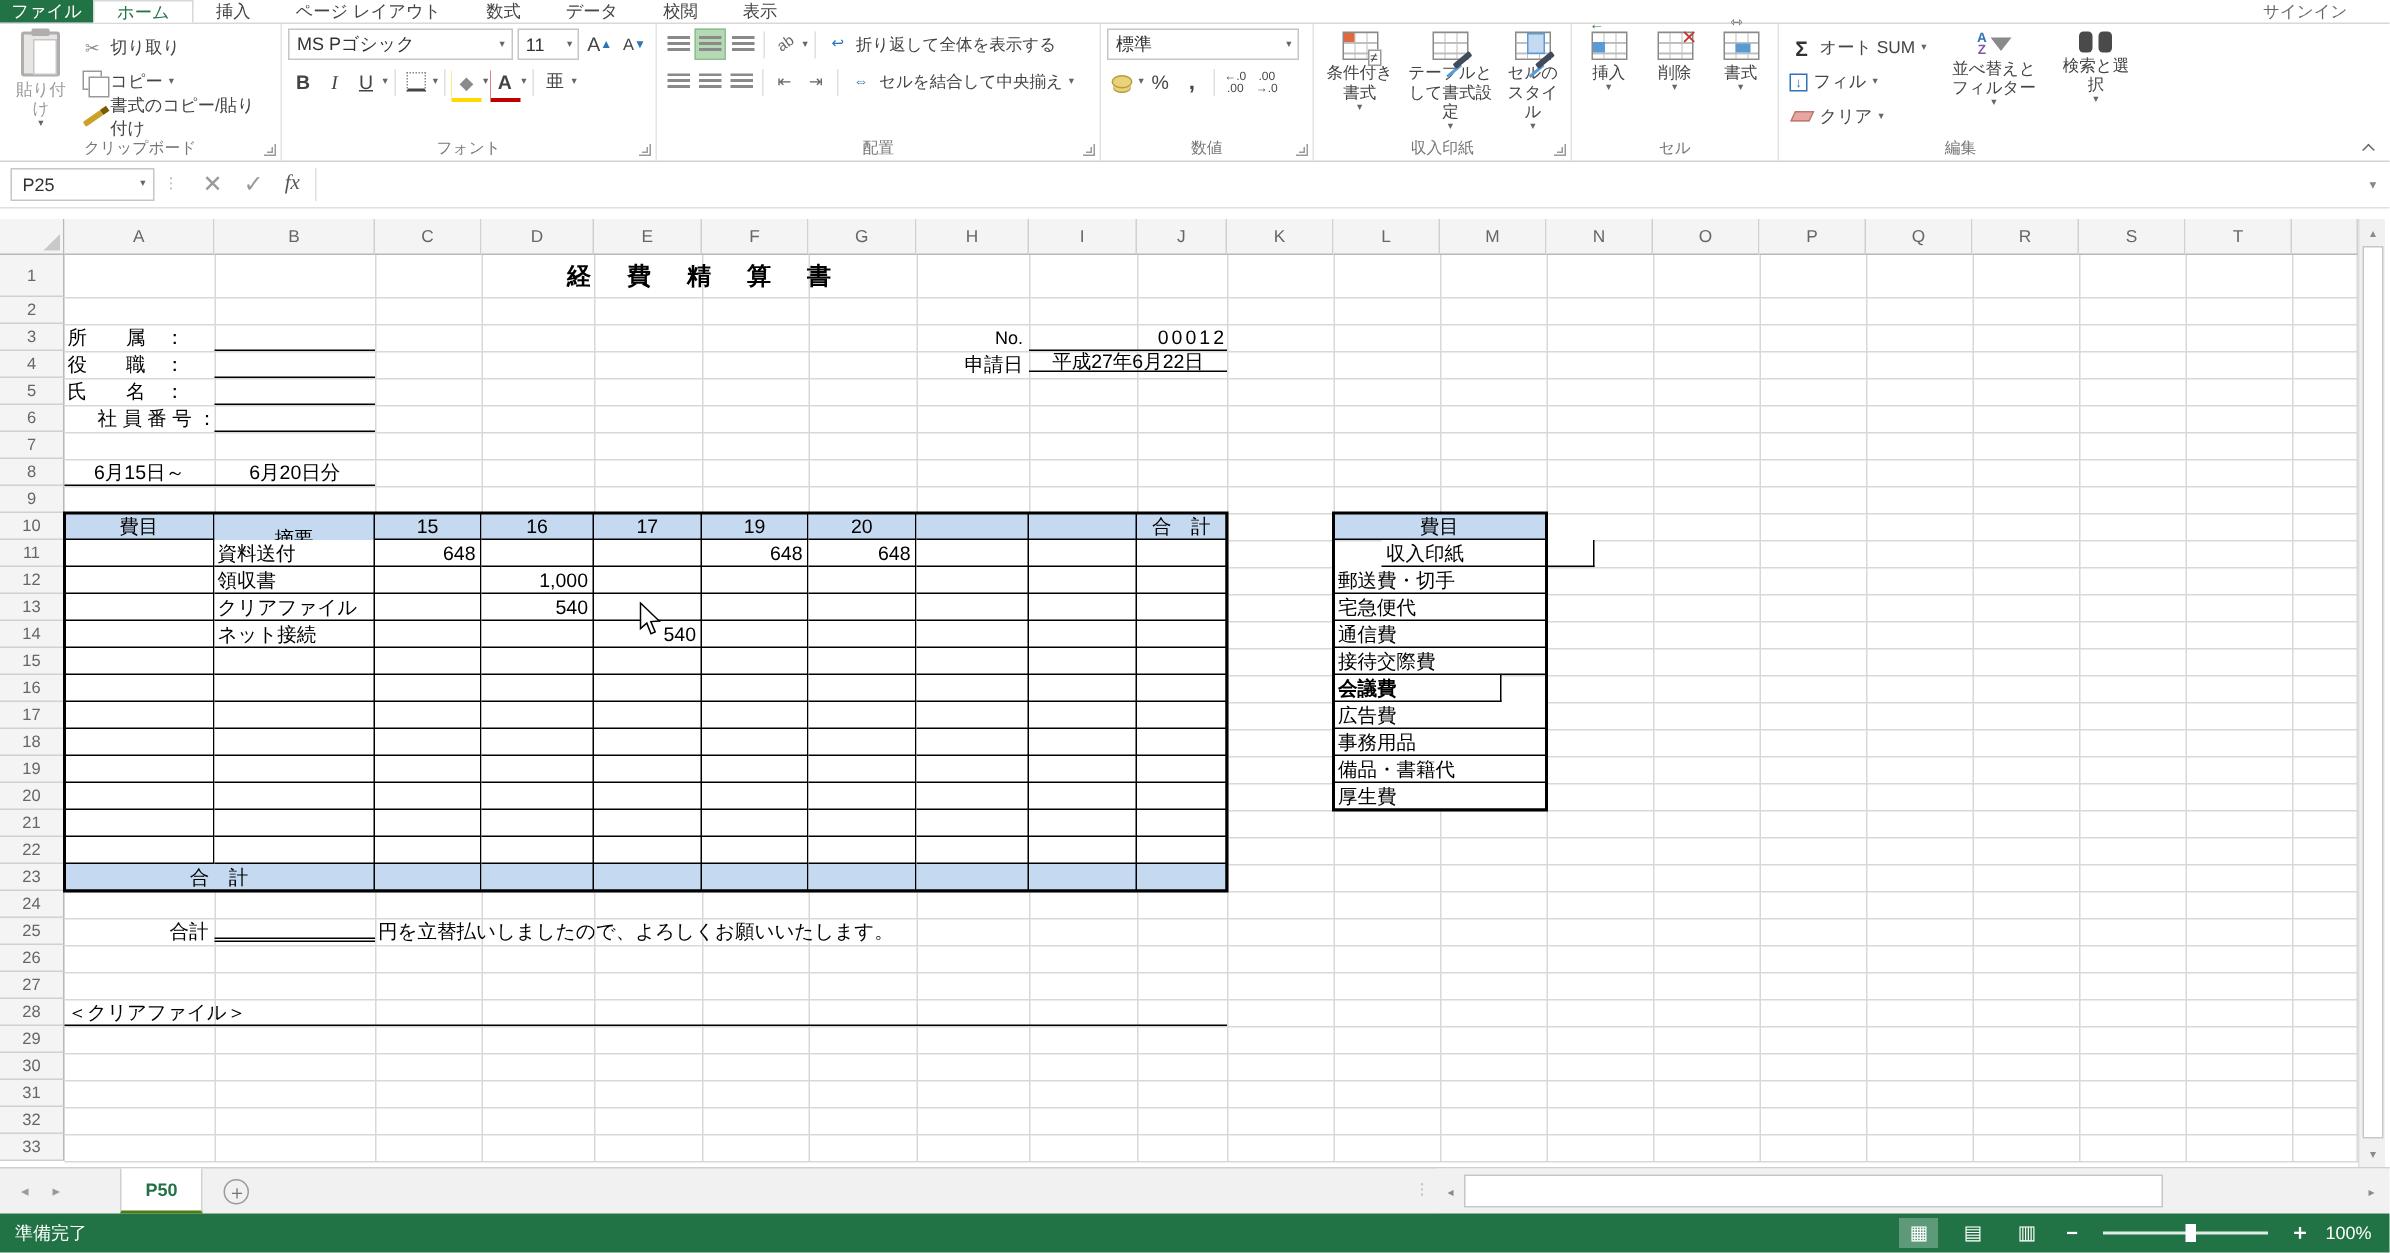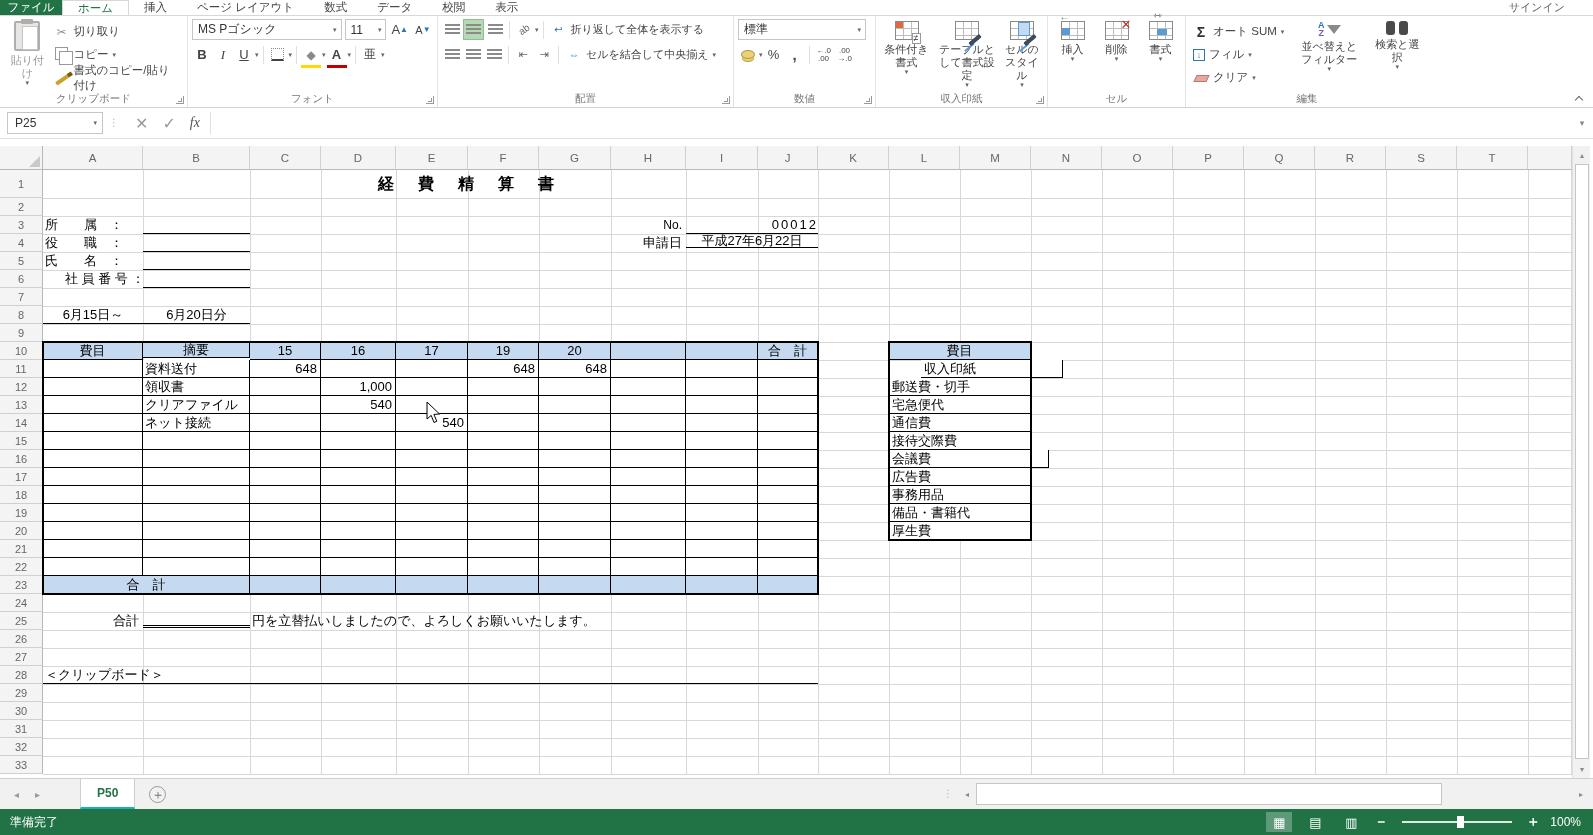--- a/index.html
+++ b/index.html
@@ -123,21 +123,21 @@
   .vscroll { position:absolute; left:1572px; top:146px; width:18px; height:632px; background:#f1f1f1;
     border-left:1px solid #e0e0e0; }
   .vthumb { position:absolute; left:2px; top:18px; width:14px; height:595px; background:#fff; border:1px solid #c6c6c6; }
   .sarrow { position:absolute; width:18px; height:18px; color:#8a8a8a; font-size:8px; display:flex;
     align-items:center; justify-content:center; }
 
   
   .tabrow { position:absolute; left:0; top:778px; width:1593px; height:31px; background:#f1f1f1;
     border-top:1px solid #cfcfcf; display:flex; align-items:stretch; font-size:12px; }
   .navarrows { display:flex; align-items:center; gap:16px; padding:0 14px; color:#9a9a9a; font-size:10px; }
-  .sheettab { background:#fff; border:1px solid #cfcfcf; border-top:none; border-bottom:2px solid #14b8a6;
+  .sheettab { background:#fff; border:1px solid #cfcfcf; border-top:none; border-bottom:2px solid #4d7c0f;
     color:#217346; font-weight:bold; padding:0 16px; display:flex; align-items:center; margin-left:26px; }
   .addsheet { width:17px; height:17px; border:1px solid #9a9a9a; border-radius:50%; color:#757575;
     font-size:13px; line-height:15px; text-align:center; align-self:center; margin-left:14px; }
   .hsplit { color:#b5b5b5; font-size:10px; line-height:4px; align-self:center; margin-left:auto; width:20px; text-align:center; }
   .hscroll { width:632px; height:100%; background:#f1f1f1; position:relative; margin-right:3px; }
   .harrow { position:absolute; top:0; width:18px; height:100%; color:#8a8a8a; font-size:8px;
     display:flex; align-items:center; justify-content:center; }
   .hthumb { position:absolute; left:18px; top:4px; width:466px; height:22px; background:#fff; border:1px solid #c6c6c6; }
 
   
@@ -524,21 +524,21 @@
     <div class="sheettxt" style="left: 45px; top: 270px; width: 98px; height: 18px; margin-left: 20px;">社 員 番 号 ：</div>
     <div class="uline" style="left: 143px; top: 270px; width: 107px; height: 18px;"></div>
     <div class="sheettxt" style="left: 611px; top: 216px; width: 71px; height: 18px; justify-content: flex-end; font-size: 12px;">No.</div>
     <div class="uline sheettxt" style="left: 686px; top: 216px; width: 132px; height: 18px; justify-content: flex-end; letter-spacing: 2px;">00012</div>
     <div class="sheettxt" style="left: 611px; top: 234px; width: 71px; height: 18px; justify-content: flex-end;">申請日</div>
     <div class="uline sheettxt" style="left: 686px; top: 234px; width: 132px; height: 14px; justify-content: center;">平成27年6月22日</div>
     <div class="sheettxt" style="left: 43px; top: 306px; width: 100px; height: 18px; justify-content: center;">6月15日～</div>
     <div class="sheettxt" style="left: 143px; top: 306px; width: 107px; height: 18px; justify-content: center;">6月20日分</div>
     <div class="uline" style="left: 43px; top: 306px; width: 207px; height: 18px;"></div>
     <div class="tcell blue" style="left: 43px; top: 342px; width: 100px; height: 18px; justify-content: center; padding-left: 0px; padding-right: 0px;">費目</div>
-    <div class="tcell blue" style="left: 143px; top: 342px; width: 107px; height: 16px; justify-content: center; padding-left: 0px; padding-right: 0px;">摘要</div>
+    <div class="tcell blue" style="left: 143px; top: 342px; width: 107px; height: 34px; justify-content: center; padding-left: 0px; padding-right: 0px;">摘要</div>
     <div class="tcell blue" style="left: 250px; top: 342px; width: 71px; height: 18px; justify-content: center; padding-left: 0px; padding-right: 0px;">15</div>
     <div class="tcell blue" style="left: 321px; top: 342px; width: 75px; height: 18px; justify-content: center; padding-left: 0px; padding-right: 0px;">16</div>
     <div class="tcell blue" style="left: 396px; top: 342px; width: 72px; height: 18px; justify-content: center; padding-left: 0px; padding-right: 0px;">17</div>
     <div class="tcell blue" style="left: 468px; top: 342px; width: 71px; height: 18px; justify-content: center; padding-left: 0px; padding-right: 0px;">19</div>
     <div class="tcell blue" style="left: 539px; top: 342px; width: 72px; height: 18px; justify-content: center; padding-left: 0px; padding-right: 0px;">20</div>
     <div class="tcell blue" style="left: 611px; top: 342px; width: 75px; height: 18px; justify-content: center; padding-left: 0px; padding-right: 0px;"></div>
     <div class="tcell blue" style="left: 686px; top: 342px; width: 72px; height: 18px; justify-content: center; padding-left: 0px; padding-right: 0px;"></div>
     <div class="tcell blue" style="left: 758px; top: 342px; width: 60px; height: 18px; justify-content: center; padding-left: 0px; padding-right: 0px;">合　計</div>
     <div class="tcell" style="left: 43px; top: 360px; width: 100px; height: 18px; justify-content: flex-start; padding-left: 2px; padding-right: 0px;"></div>
     <div class="tcell" style="left: 143px; top: 360px; width: 107px; height: 18px; justify-content: flex-start; padding-left: 2px; padding-right: 0px;">資料送付</div>
@@ -669,30 +669,30 @@
     <div class="tcell blue" style="left: 611px; top: 576px; width: 75px; height: 18px;"></div>
     <div class="tcell blue" style="left: 686px; top: 576px; width: 72px; height: 18px;"></div>
     <div class="tcell blue" style="left: 758px; top: 576px; width: 60px; height: 18px;"></div>
     <div class="outline2" style="left: 42px; top: 341px; width: 777px; height: 254px;"></div>
     <div class="tcell blue" style="left: 889px; top: 342px; width: 142px; height: 18px; justify-content: center;">費目</div>
     <div class="tcell" style="left: 921px; top: 360px; width: 142px; height: 18px; padding-left: 3px;">収入印紙</div>
     <div class="tcell" style="left: 889px; top: 378px; width: 142px; height: 18px; padding-left: 3px;">郵送費・切手</div>
     <div class="tcell" style="left: 889px; top: 396px; width: 142px; height: 18px; padding-left: 3px;">宅急便代</div>
     <div class="tcell" style="left: 889px; top: 414px; width: 142px; height: 18px; padding-left: 3px;">通信費</div>
     <div class="tcell" style="left: 889px; top: 432px; width: 142px; height: 18px; padding-left: 3px;">接待交際費</div>
-    <div class="tcell" style="left: 889px; top: 450px; width: 160px; height: 18px; padding-left: 3px;">会議費</div>
+    <div class="tcell" style="left: 889px; top: 450px; width: 112px; height: 18px; padding-left: 3px; font-weight: bold;">会議費</div>
     <div class="tcell" style="left: 889px; top: 468px; width: 142px; height: 18px; padding-left: 3px;">広告費</div>
     <div class="tcell" style="left: 889px; top: 486px; width: 142px; height: 18px; padding-left: 3px;">事務用品</div>
     <div class="tcell" style="left: 889px; top: 504px; width: 142px; height: 18px; padding-left: 3px;">備品・書籍代</div>
     <div class="tcell" style="left: 889px; top: 522px; width: 142px; height: 18px; padding-left: 3px;">厚生費</div>
     <div class="outline2" style="left: 888px; top: 341px; width: 144px; height: 200px;"></div>
     <div class="sheettxt" style="left: 43px; top: 612px; width: 96px; height: 18px; justify-content: flex-end;">合計</div>
     <div class="dline" style="left: 143px; top: 610px; width: 107px; height: 18px;"></div>
     <div class="sheettxt" style="left: 252px; top: 612px; height: 18px;">円を立替払いしましたので、よろしくお願いいたします。</div>
-    <div class="sheettxt" style="left: 45px; top: 666px; height: 18px;">＜クリップボード＞</div>
+    <div class="sheettxt" style="left: 45px; top: 666px; height: 18px;">＜クリアファイル＞</div>
     <div class="uline" style="left: 43px; top: 666px; width: 775px; height: 18px;"></div>
   </div>
 
 <div class="vscroll">
   <div class="sarrow" style="top:0">▴</div>
   <div class="vthumb"></div>
   <div class="sarrow" style="bottom:0">▾</div>
 </div>
 
 <div class="tabrow">

